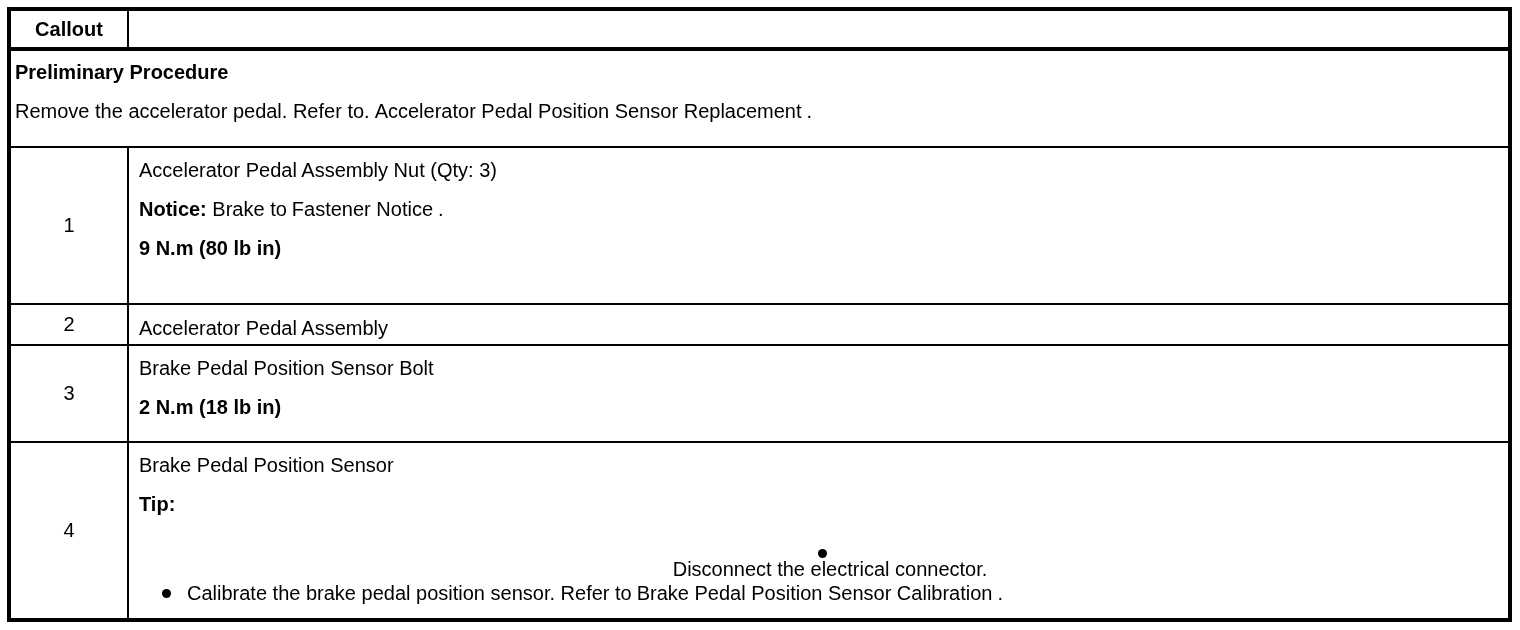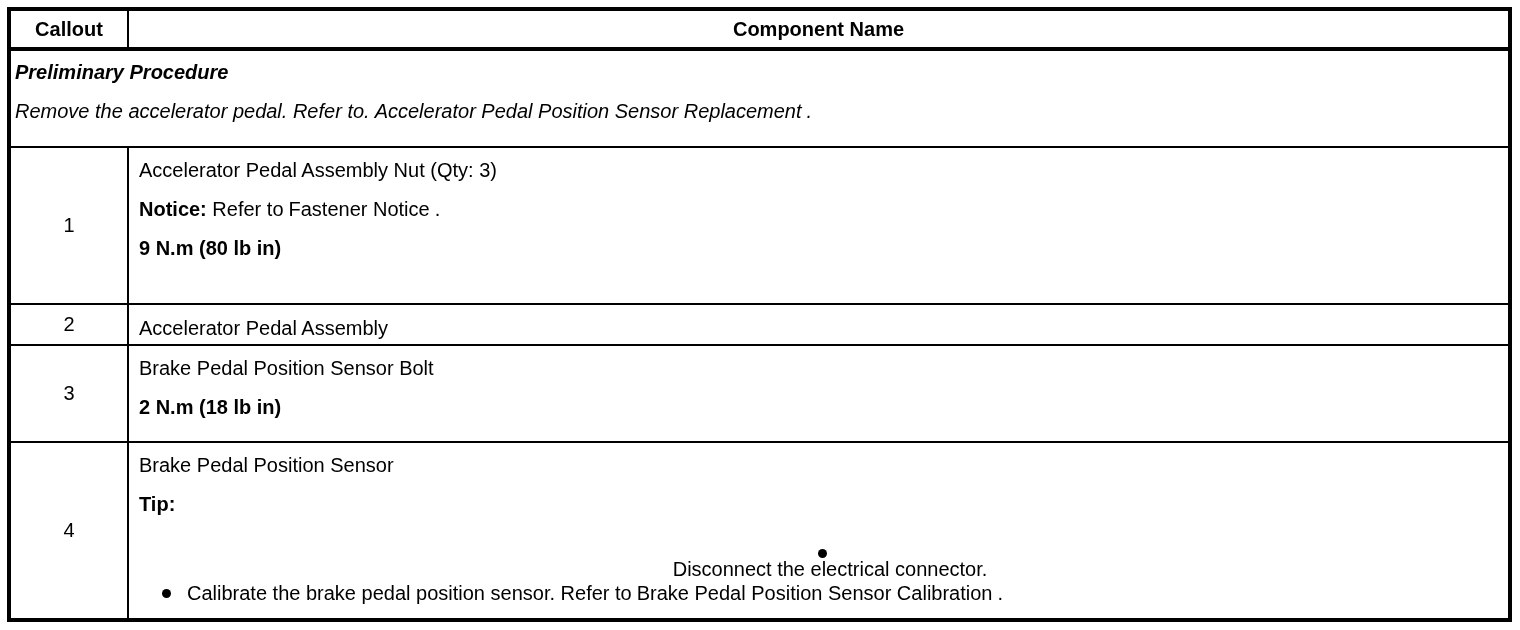--- a/index.html
+++ b/index.html
@@ -62,21 +62,20 @@
   }
   .header-row .component-cell {
     display: flex;
     align-items: center;
     justify-content: center;
     padding: 0;
   }
   .fullspan-cell {
     flex: 1 1 auto;
     padding: 10px 20px 8px 4px;
-    font-style: italic;
   }
   .row.prelim { height: 97px; }
   .row.r1 { height: 157px; }
   .row.r2 { height: 41px; }
   .row.r2 .component-cell { display: flex; align-items: center; padding-top: 8px; padding-bottom: 0; }
   .row.r3 { height: 97px; }
   .line { line-height: 23px; }
   .gap { margin-top: 16px; }
   .bold { font-weight: bold; }
   .ref { margin: 0 5px; }
@@ -99,43 +98,40 @@
 </head>
 <body>
 
 <div class="page">
   <div class="frame">
 
     <div class="row header-row">
       <div class="cell callout-cell">
         <span>Callout</span>
       </div>
-      <div class="cell component-cell">
-        <span>Component Name</span>
-      </div>
     </div>
 
     <div class="row prelim">
       <div class="cell fullspan-cell">
         <div class="line bold">Preliminary Procedure</div>
         <div class="line gap">
           <span>Remove the accelerator pedal. Refer to.</span><span class="ref">Accelerator Pedal Position Sensor Replacement</span><span>.</span>
         </div>
       </div>
     </div>
 
     <div class="row r1">
       <div class="cell callout-cell">
         <span>1</span>
       </div>
       <div class="cell component-cell">
         <div class="line">Accelerator Pedal Assembly Nut (Qty: 3)</div>
         <div class="line gap">
           <span class="bold">Notice:</span>
-          <span>Refer to</span><span class="ref">Fastener Notice</span><span>.</span>
+          <span>Brake to</span><span class="ref">Fastener Notice</span><span>.</span>
         </div>
         <div class="line gap bold">9 N.m (80 lb in)</div>
       </div>
     </div>
 
     <div class="row r2">
       <div class="cell callout-cell">
         <span>2</span>
       </div>
       <div class="cell component-cell">

